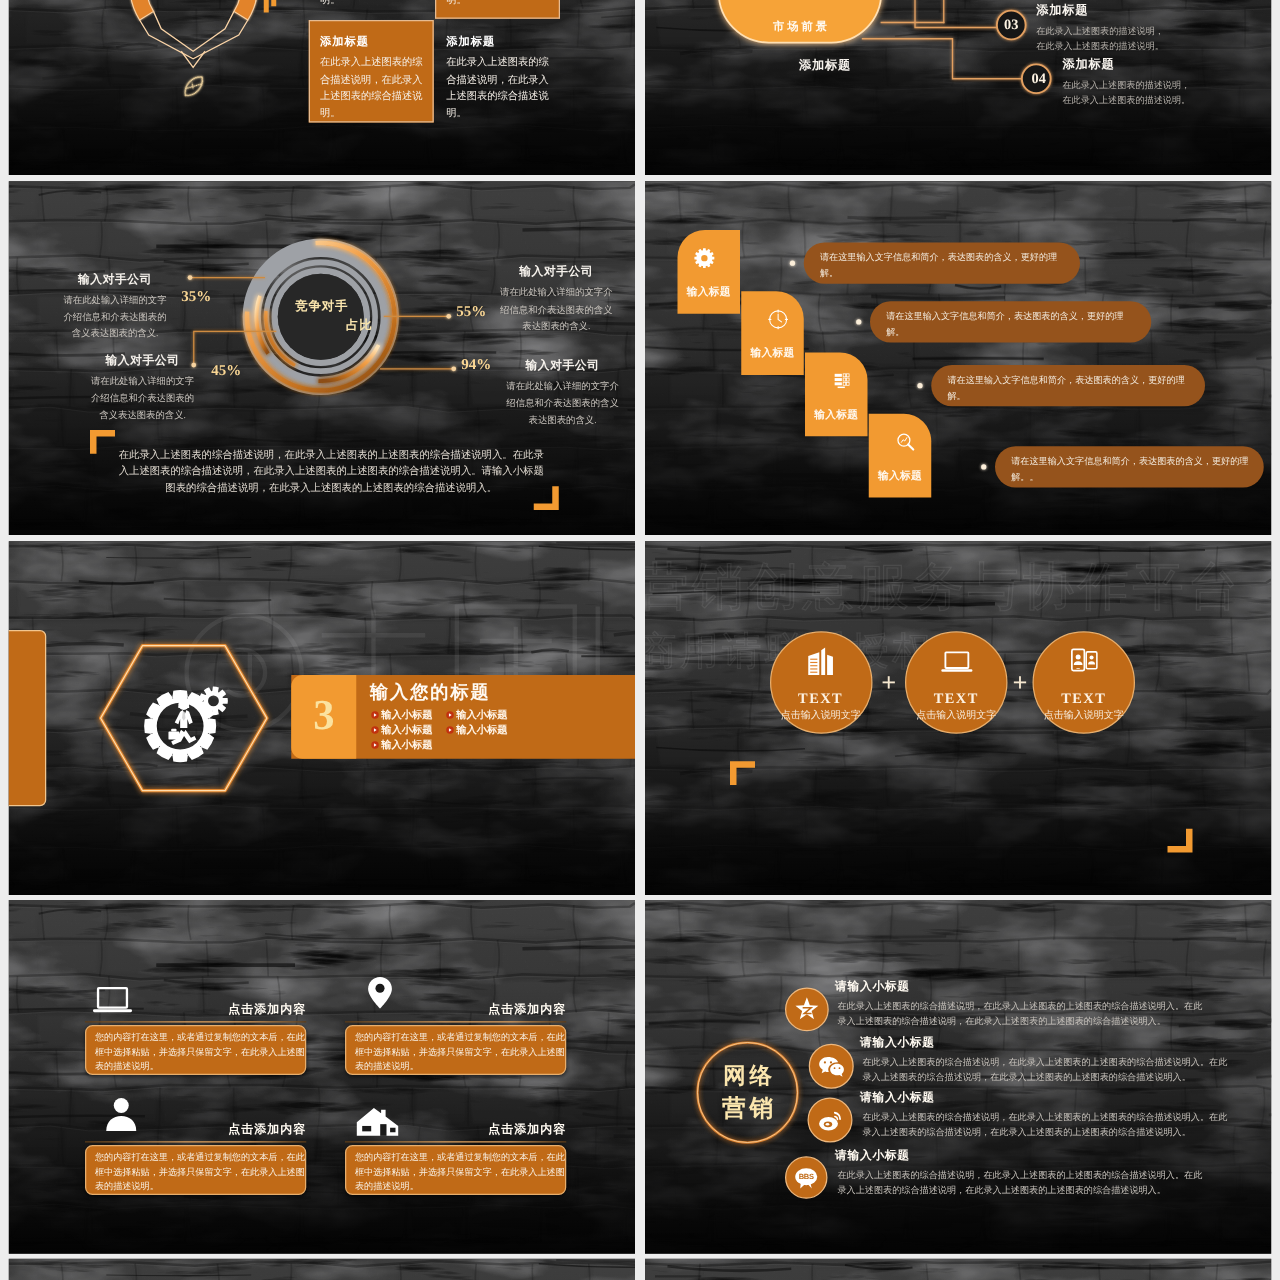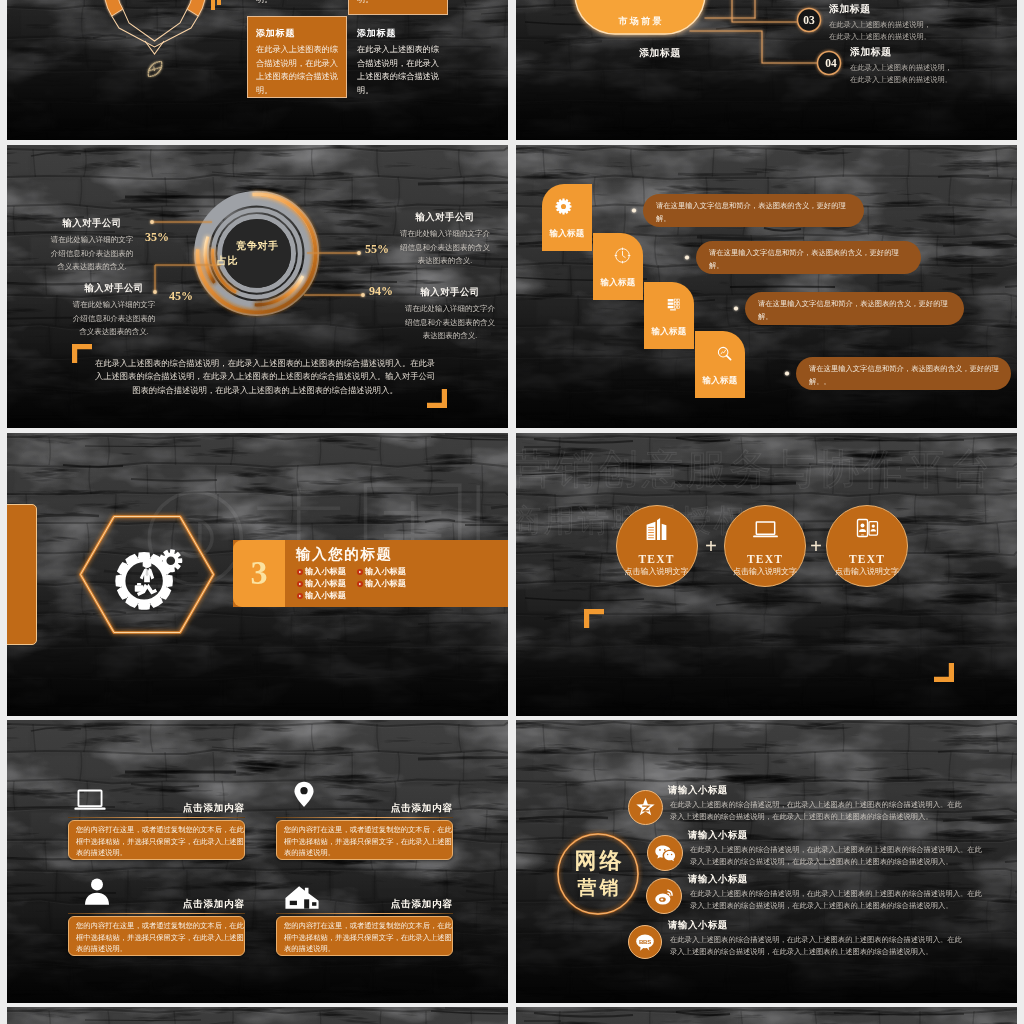--- a/index.html
+++ b/index.html
@@ -1100,21 +1100,21 @@
           <path d="M356 150 L297 150"></path>
         </g>
         <g fill="#f6d3a0" filter="url(#g3s)">
           <circle cx="145" cy="77" r="1.9"></circle>
           <circle cx="352" cy="108" r="1.9"></circle>
           <circle cx="148" cy="147" r="1.9"></circle>
           <circle cx="356" cy="150" r="1.9"></circle>
         </g>
       </svg>
       <div class="ab ttl" style="left:210px;top:93px;width:81px;text-align:center;font-size:10px;line-height:15px;color:#fbe6ae;letter-spacing:0.6px">竞争对手</div>
-      <div class="ab ttl" style="left:210px;top:108px;width:81px;text-align:left;font-size:10px;line-height:15px;color:#fbe6ae;letter-spacing:0.6px">占比</div>
+      <div class="ab ttl" style="left:210px;top:108px;width:81px;text-align:right;font-size:10px;line-height:15px;color:#fbe6ae;letter-spacing:0.6px">占比</div>
       <div class="ab ttl" style="left:126px;top:85px;width:36px;text-align:right;font-size:12px;color:#f9d694;font-family:'Liberation Serif',serif">35%</div>
       <div class="ab ttl" style="left:358px;top:97px;width:36px;text-align:left;font-size:12px;color:#f9d694;font-family:'Liberation Serif',serif">55%</div>
       <div class="ab ttl" style="left:150px;top:144px;width:36px;text-align:right;font-size:12px;color:#f9d694;font-family:'Liberation Serif',serif">45%</div>
       <div class="ab ttl" style="left:362px;top:139px;width:36px;text-align:left;font-size:12px;color:#f9d694;font-family:'Liberation Serif',serif">94%</div>
       <div class="ab ttl" style="left:30px;top:72px;width:110px;text-align:center;font-size:9.4px;color:#f6f2ec;letter-spacing:0.5px">输入对手公司</div>
       <div class="ab pre" style="left:30px;top:88px;width:110px;text-align:center;font-size:7.5px;line-height:13.6px;color:#cac5be">请在此处输入详细的文字
 介绍信息和介表达图表的
 含义表达图表的含义.</div>
       <div class="ab ttl" style="left:383px;top:66px;width:110px;text-align:center;font-size:9.4px;color:#f6f2ec;letter-spacing:0.5px">输入对手公司</div>
       <div class="ab pre" style="left:383px;top:82px;width:110px;text-align:center;font-size:7.5px;line-height:13.6px;color:#cac5be">请在此处输入详细的文字介
@@ -1128,21 +1128,21 @@
       <div class="ab pre" style="left:388px;top:157px;width:110px;text-align:center;font-size:7.5px;line-height:13.6px;color:#cac5be">请在此处输入详细的文字介
 绍信息和介表达图表的含义
 表达图表的含义.</div>
       <svg class="ab" style="left:65px;top:199px" width="20" height="19" viewBox="0 0 20 19">
         <path d="M0 0 L20 0 L20 5.2 L5.2 5.2 L5.2 19 L0 19 Z" fill="#f29a31"></path>
       </svg>
       <svg class="ab" style="left:420px;top:244px" width="20" height="19" viewBox="0 0 20 19">
         <path d="M20 19 L0 19 L0 13.8 L14.8 13.8 L14.8 0 L20 0 Z" fill="#f29a31"></path>
       </svg>
       <div class="ab pre" style="left:86px;top:212px;width:344px;text-align:center;font-size:8.3px;line-height:13.3px;color:#e3dcd2">在此录入上述图表的综合描述说明，在此录入上述图表的上述图表的综合描述说明入。在此录
-入上述图表的综合描述说明，在此录入上述图表的上述图表的综合描述说明入。输入对手公司
+入上述图表的综合描述说明，在此录入上述图表的上述图表的综合描述说明入。请输入小标题
 图表的综合描述说明，在此录入上述图表的上述图表的综合描述说明入。</div>
     </div>
     <div class="slide" style="left:516px;top:145px">
       <svg class="bg" width="501" height="283" viewBox="0 0 501 283">
         <use href="#bgsym3"></use>
       </svg>
       <div class="ab" style="left:26px;top:39px;width:50px;height:67px;background:#f29a31;border-radius:22px 0 0 0"></div>
       <div class="ab" style="left:38.5px;top:53px">
         <svg viewBox="0 0 100 100" width="17" height="17">
           <path fill="#fff" fill-rule="evenodd" d="M96.60 43.87A47 47 0 0 1 96.60 56.13L87.39 56.76A38 38 0 0 1 85.76 62.84L93.42 67.99A47 47 0 0 1 87.29 78.61L79.00 74.55A38 38 0 0 1 74.55 79.00L78.61 87.29A47 47 0 0 1 67.99 93.42L62.84 85.76A38 38 0 0 1 56.76 87.39L56.13 96.60A47 47 0 0 1 43.87 96.60L43.24 87.39A38 38 0 0 1 37.16 85.76L32.01 93.42A47 47 0 0 1 21.39 87.29L25.45 79.00A38 38 0 0 1 21.00 74.55L12.71 78.61A47 47 0 0 1 6.58 67.99L14.24 62.84A38 38 0 0 1 12.61 56.76L3.40 56.13A47 47 0 0 1 3.40 43.87L12.61 43.24A38 38 0 0 1 14.24 37.16L6.58 32.01A47 47 0 0 1 12.71 21.39L21.00 25.45A38 38 0 0 1 25.45 21.00L21.39 12.71A47 47 0 0 1 32.01 6.58L37.16 14.24A38 38 0 0 1 43.24 12.61L43.87 3.40A47 47 0 0 1 56.13 3.40L56.76 12.61A38 38 0 0 1 62.84 14.24L67.99 6.58A47 47 0 0 1 78.61 12.71L74.55 21.00A38 38 0 0 1 79.00 25.45L87.29 21.39A47 47 0 0 1 93.42 32.01L85.76 37.16A38 38 0 0 1 87.39 43.24Z M65 50 A15 15 0 1 0 35 50 A15 15 0 1 0 65 50 Z"></path>
@@ -1412,21 +1412,21 @@
             <feGaussianBlur stdDeviation="2.2" result="b"></feGaussianBlur>
             <feMerge>
               <feMergeNode in="b"></feMergeNode>
               <feMergeNode in="SourceGraphic"></feMergeNode>
             </feMerge>
           </filter>
         </defs>
         <circle cx="46" cy="46" r="40" fill="none" stroke="#d97f2d" stroke-width="1.8" filter="url(#g8)"></circle>
         <circle cx="46" cy="46" r="40" fill="none" stroke="#ffd9a6" stroke-width="0.6"></circle>
       </svg>
-      <div class="ab ttl" style="left:37px;top:128px;width:90px;text-align:center;font-size:22px;line-height:25px;color:#fbe6ae;letter-spacing:3px;text-indent:3px">网络</div>
+      <div class="ab ttl" style="left:37px;top:128px;width:90px;text-align:center;font-size:18px;line-height:25px;color:#fbe6ae;letter-spacing:3px;text-indent:3px">网络</div>
       <div class="ab ttl" style="left:37px;top:155px;width:90px;text-align:center;font-size:19px;line-height:25px;color:#fbe6ae;letter-spacing:3px;text-indent:3px">营销</div>
       <div class="ab" style="left:111.5px;top:69.5px;width:35.0px;height:35.0px;border-radius:50%;background:#c06a17;border:1px solid #eeb87e;box-sizing:border-box"></div>
       <div class="ab" style="left:118.5px;top:76.5px">
         <svg viewBox="0 0 100 100" width="21" height="21">
           <polygon points="50.0,4.0 61.2,34.6 93.7,35.8 68.1,55.9 77.0,87.2 50.0,69.0 23.0,87.2 31.9,55.9 6.3,35.8 38.8,34.6" fill="#fff"></polygon>
           <path d="M34 44 L66 44 L40 66 L68 66" fill="none" stroke="#c06a17" stroke-width="6" stroke-linecap="butt" stroke-linejoin="miter"></path>
         </svg>
       </div>
       <div class="ab ttl" style="left:152px;top:64px;font-size:9.4px;line-height:12px;color:#fffaf1;letter-spacing:0.6px">请输入小标题</div>
       <div class="ab pre" style="left:154px;top:79px;font-size:7.3px;line-height:11.5px;color:#c8c3bc">在此录入上述图表的综合描述说明，在此录入上述图表的上述图表的综合描述说明入。在此

